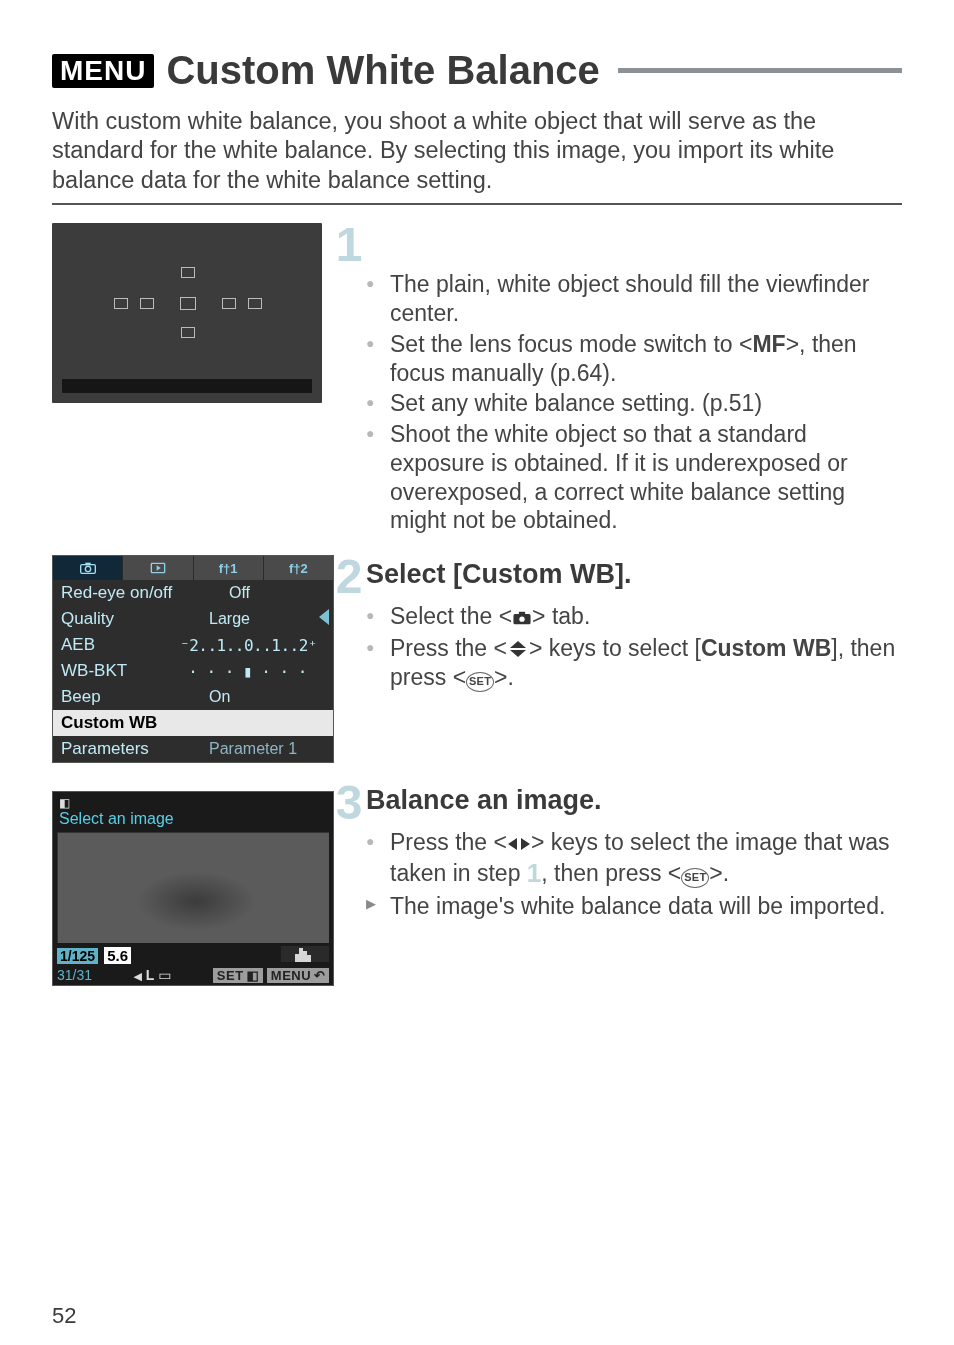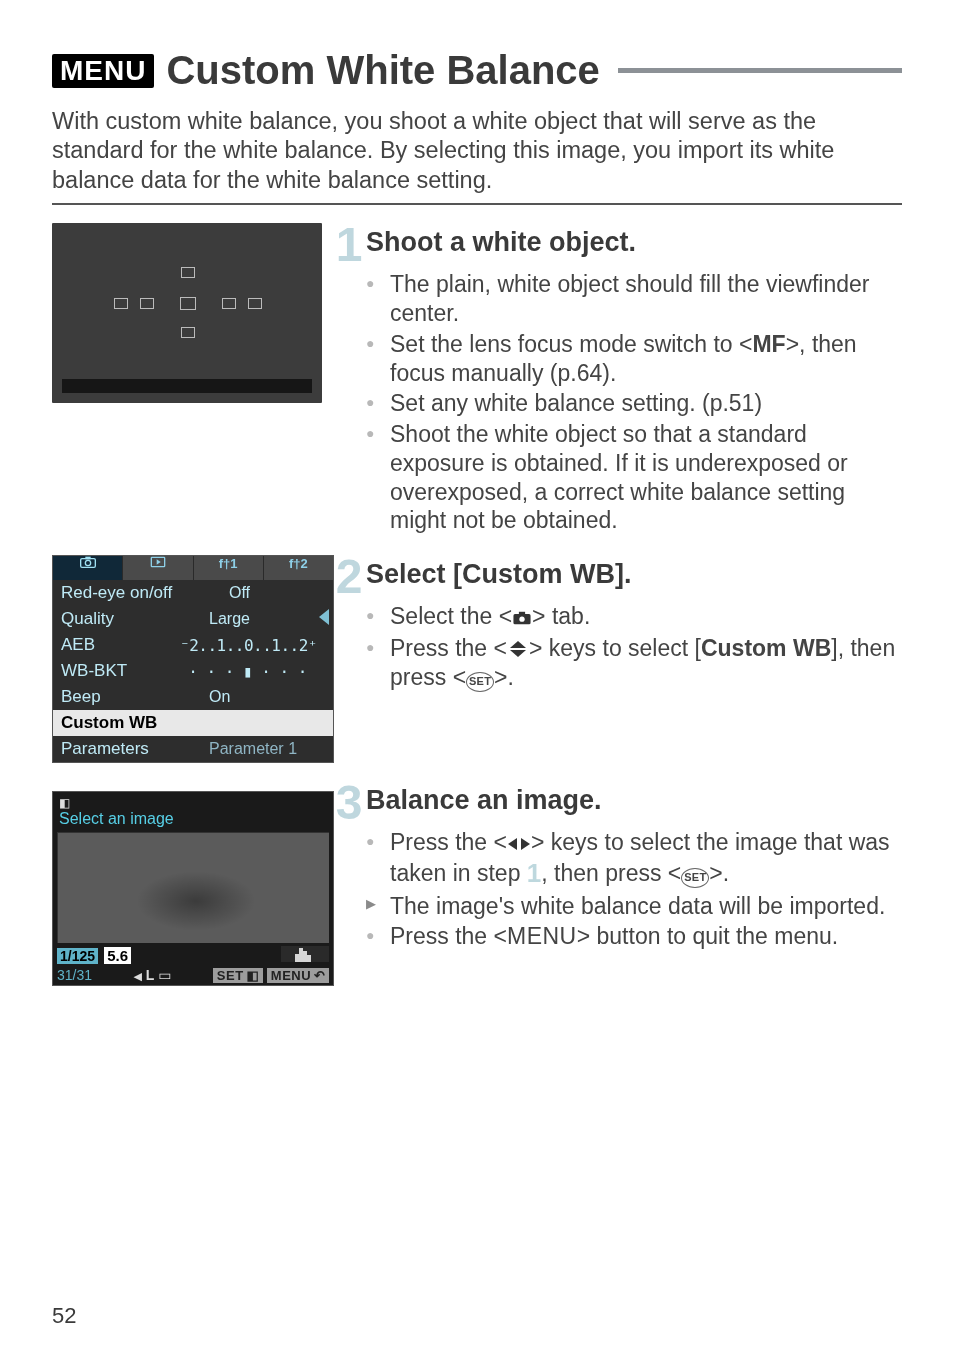--- a/index.html
+++ b/index.html
@@ -171,20 +171,21 @@
       font-family: Arial, sans-serif;
     }
     .tab-row {
       display: flex;
       height: 24px;
       background: #4a4a4a;
     }
     .tab {
       flex: 1;
       display: flex;
+      align-items: center;
       justify-content: center;
       border-right: 1px solid #2a2a2a;
       color: #8ed0e8;
       font-size: 14px;
       font-weight: 700;
     }
     .tab.active { background: #102838; }
     .tab .cam-svg { width: 16px; height: 12px; }
     .menu-item {
       display: flex;
@@ -331,21 +332,20 @@
         <div class="af-pt af-l2"></div>
         <div class="af-pt af-c"></div>
         <div class="af-pt af-r1"></div>
         <div class="af-pt af-r2"></div>
         <div class="vf-strip"></div>
       </div>
     </div>
     <div class="right-col">
       <div class="step-heading">
         <span class="step-num">1</span>
-        <span class="step-title">Shoot a white object.</span>
       </div>
       <ul class="bullets">
         <li>The plain, white object should fill the viewfinder center.</li>
         <li>
           <span>Set the lens focus mode switch to &lt;</span><span class="bold">MF</span><span>&gt;, then focus manually (p.64).</span>
         </li>
         <li>Set any white balance setting. (p.51)</li>
         <li>Shoot the white object so that a standard exposure is obtained. If it is underexposed or overexposed, a correct white balance setting might not be obtained.</li>
       </ul>
     </div>
@@ -471,21 +471,18 @@
         <span class="step-title">Balance an image.</span>
       </div>
       <ul class="bullets">
         <li>
           <span>Press the &lt;</span><span class="triangles"><svg width="24" height="14" viewBox="0 0 24 14" style="vertical-align:-1px">
                 <polygon points="1,7 10,1 10,13" fill="#333"></polygon>
                 <polygon points="23,7 14,1 14,13" fill="#333"></polygon>
               </svg></span><span>&gt; keys to select the image that was taken in step </span><span class="bold bluefade" style="font-size:26px;vertical-align:-1px">1</span><span>, then press &lt;</span><span class="icon-set-circle">SET</span><span>&gt;.</span>
         </li>
         <li class="arrow">The image's white balance data will be imported.</li>
-        <li>
-          <span>Press the &lt;</span><span style="font-family:Arial;letter-spacing:0.5px">MENU</span><span>&gt; button to quit the menu.</span>
-        </li>
       </ul>
     </div>
   </div>
 
   <div class="pagenum">52</div>
 </div>
 
 </body></html>

